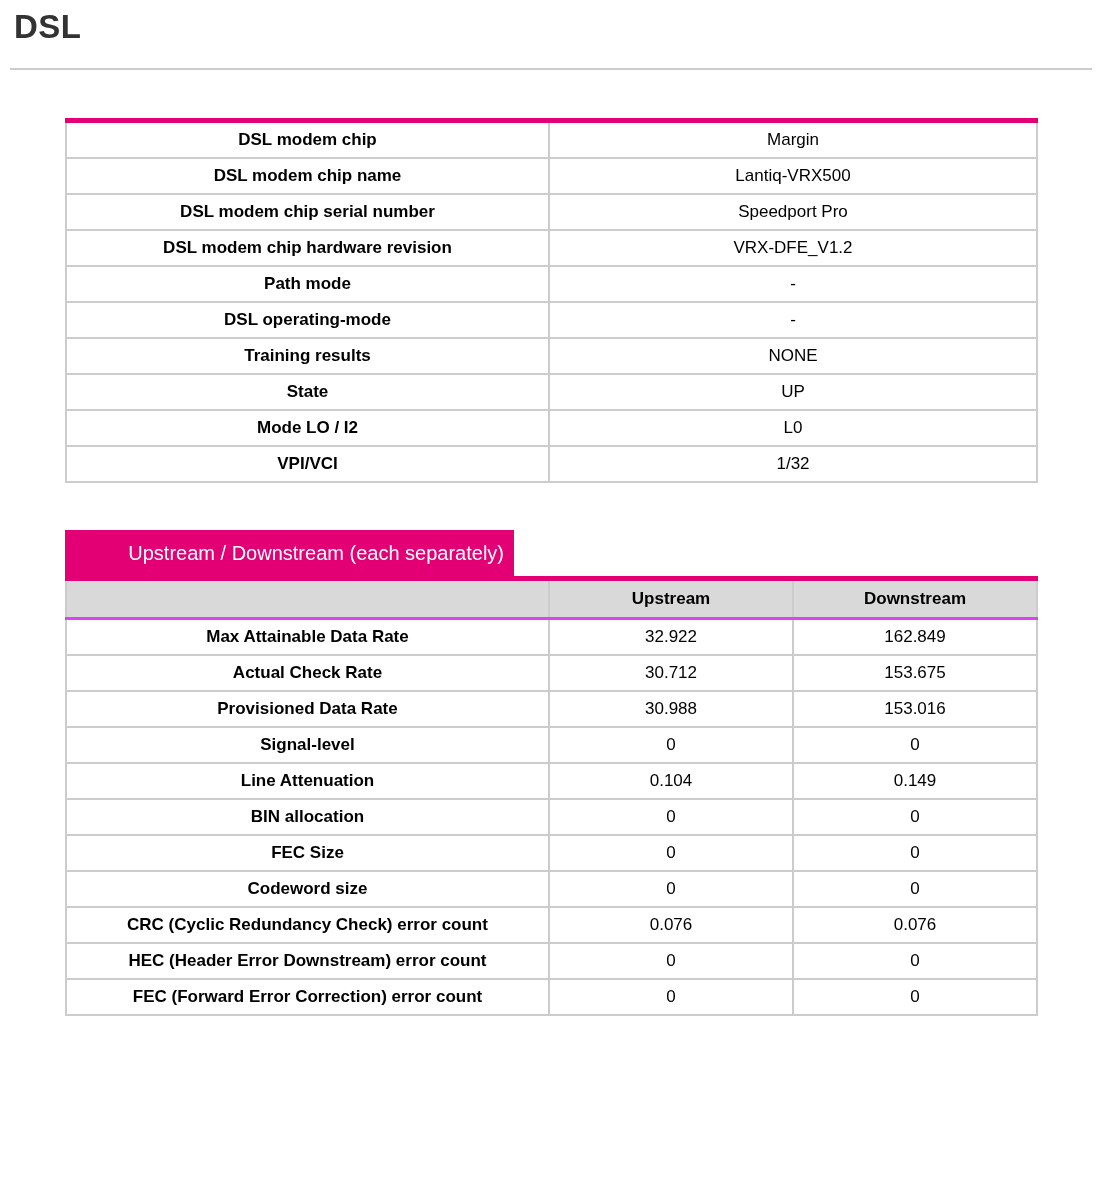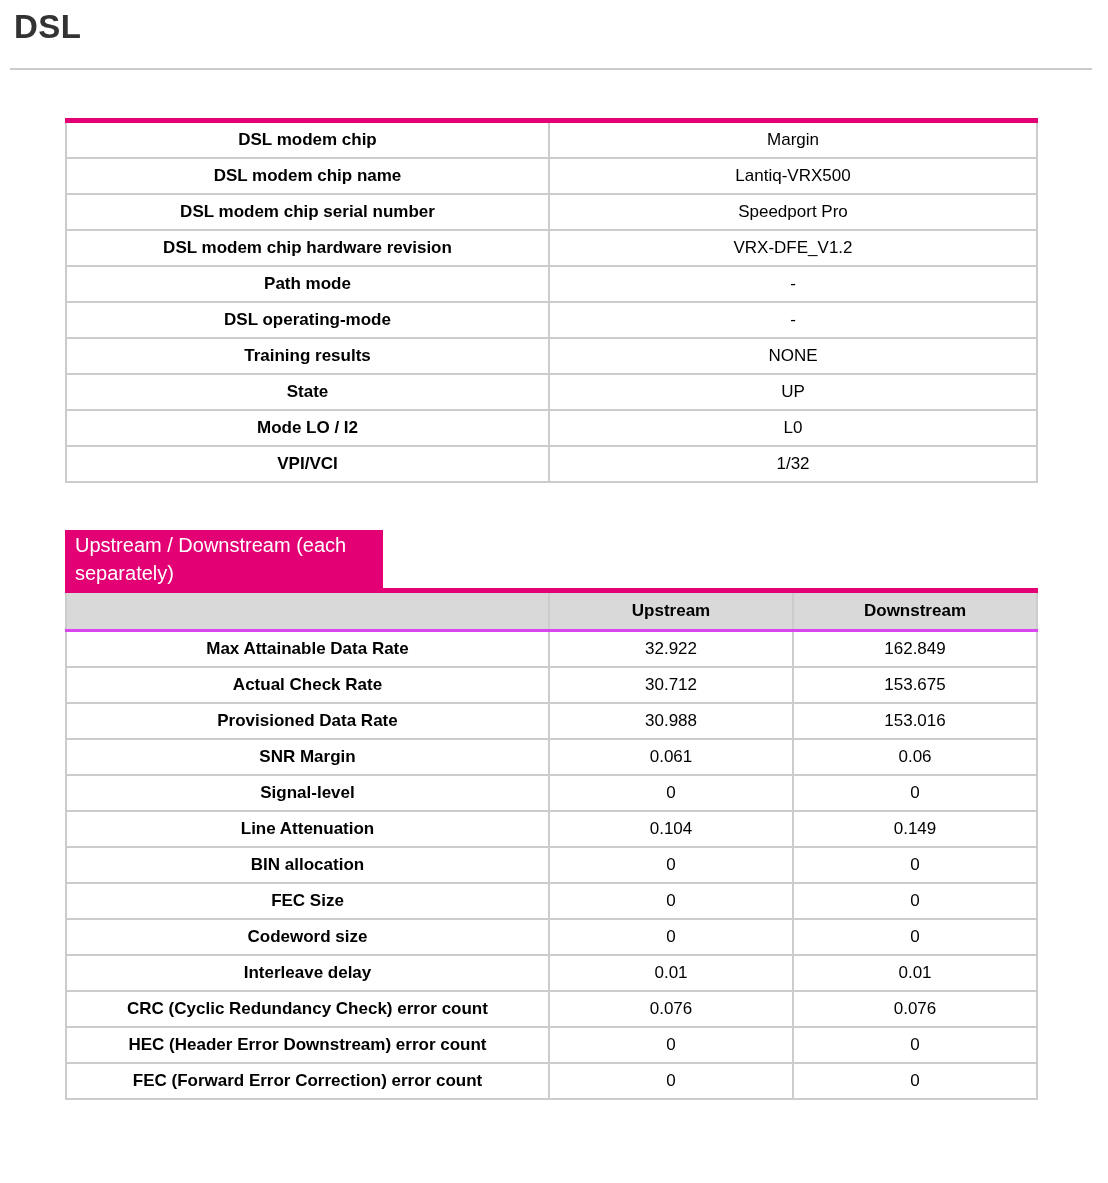--- a/index.html
+++ b/index.html
@@ -55,28 +55,28 @@
   }
   table.status th { font-weight: bold; }
   table.status td { font-weight: normal; }
   table.stream thead th {
     background: var(--header-bg);
     border-bottom: 3px solid #d946ef;
     height: 24px;
   }
   .caption-tab {
     margin-top: 47px;
-    width: 318px;
+    width: 449px;
     box-sizing: border-box;
     background: var(--accent);
     color: #ffffff;
     font-size: 20px;
     line-height: 28px;
-    text-align: left;
-    padding: 1px 10px;
+    text-align: right;
+    padding: 9px 10px;
   }
 </style>
 </head>
 <body>
 
 <div class="page">
 
   <h1 class="page-title">DSL</h1>
   <hr class="title-rule">
 
@@ -156,25 +156,20 @@
           <th>Actual Check Rate</th>
           <td>30.712</td>
           <td>153.675</td>
         </tr>
         <tr>
           <th>Provisioned Data Rate</th>
           <td>30.988</td>
           <td>153.016</td>
         </tr>
         <tr>
-          <th>SNR Margin</th>
-          <td>0.061</td>
-          <td>0.06</td>
-        </tr>
-        <tr>
           <th>Signal-level</th>
           <td>0</td>
           <td>0</td>
         </tr>
         <tr>
           <th>Line Attenuation</th>
           <td>0.104</td>
           <td>0.149</td>
         </tr>
         <tr>
@@ -186,25 +181,20 @@
           <th>FEC Size</th>
           <td>0</td>
           <td>0</td>
         </tr>
         <tr>
           <th>Codeword size</th>
           <td>0</td>
           <td>0</td>
         </tr>
         <tr>
-          <th>Interleave delay</th>
-          <td>0.01</td>
-          <td>0.01</td>
-        </tr>
-        <tr>
           <th>CRC (Cyclic Redundancy Check) error count</th>
           <td>0.076</td>
           <td>0.076</td>
         </tr>
         <tr>
           <th>HEC (Header Error Downstream) error count</th>
           <td>0</td>
           <td>0</td>
         </tr>
         <tr>

